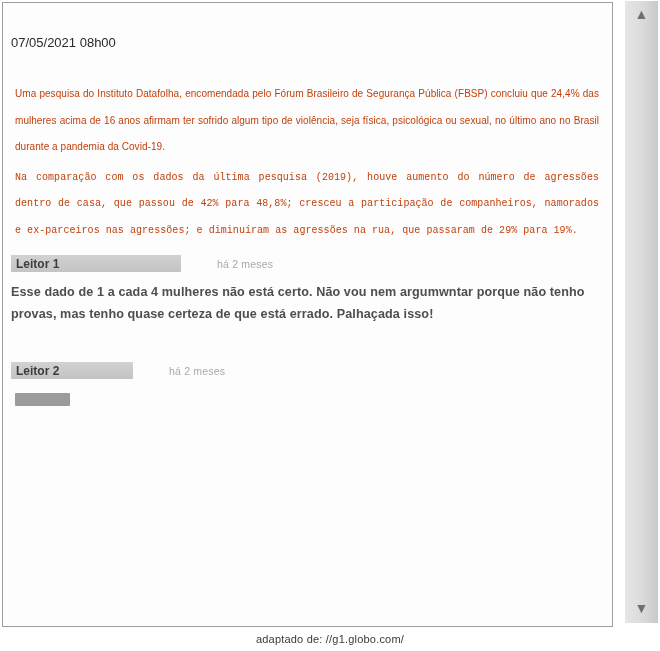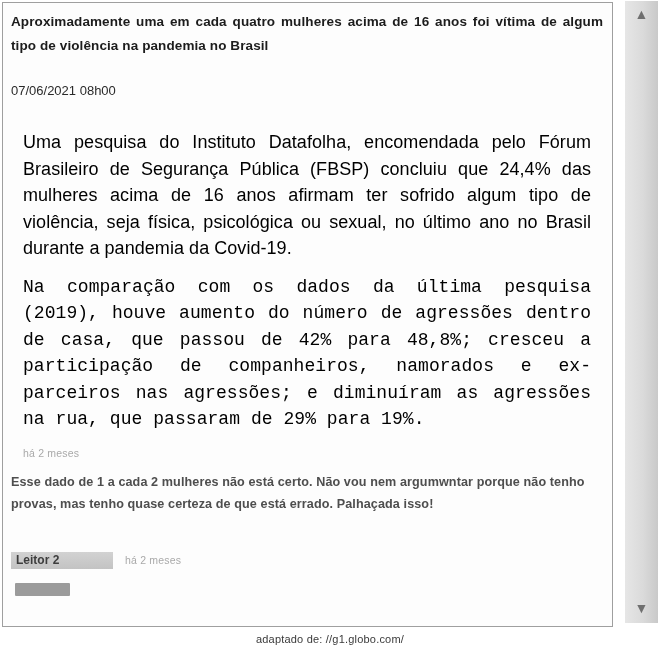--- a/index.html
+++ b/index.html
@@ -13,45 +13,45 @@
   }
 
   .title{
     font-size:13.5px;font-weight:bold;color:#1c1c1c;line-height:24px;
     text-align:justify;margin:0 0 0 0;letter-spacing:.1px;
   }
   .date{
     margin-top:24px;font-size:13px;color:#2a2a2a;line-height:18px;
   }
   .para{
-    font-size:18px;color:#000000;line-height:26.5px;text-align:justify;
-    margin:12px;letter-spacing:.05px;
+    font-size:10px;color:#c2410c;line-height:26.5px;text-align:justify;
+    margin:4px;letter-spacing:.05px;
   }
   .para.p1{margin-top:29px;}
   .para.p2{margin-top:2px;}
   .para.p3{margin-top:2px;font-family:Liberation Mono, monospace;}
 
   .comments-header{
     margin-top:11px;font-size:13.2px;font-weight:bold;color:#151515;line-height:20px;
   }
 
   .comment{margin-top:0;}
   .comment-head{display:flex;align-items:center;height:17px;}
   .author-badge{
     background:linear-gradient(to bottom,#d2d2d2,#c3c3c3);
     height:17px;display:flex;align-items:center;box-sizing:border-box;
     padding-left:5px;
   }
   .author-badge .author{
     font-size:12px;font-weight:bold;color:#3d3d3d;white-space:nowrap;
   }
   .badge-w1{width:170px;}
-  .badge-w2{width:102px;}
+  .badge-w2{width:122px;}
   .time{
-    margin-left:12px;font-size:10.5px;color:#a9a9a9;letter-spacing:.2px;
+    margin-left:36px;font-size:10.5px;color:#a9a9a9;letter-spacing:.2px;
   }
   .comment-text{
     margin-top:9px;font-size:12.6px;font-weight:bold;color:#4e4e4e;
     line-height:22px;letter-spacing:.1px;
   }
   .c1{margin-top:11px;}
   .c2{margin-top:37px;}
 
   .redaction{
     display:inline-block;width:55px;height:13px;background:#9b9b9b;
@@ -74,33 +74,35 @@
   .source-caption{
     position:absolute;left:0;top:633px;width:660px;text-align:center;
     font-size:11px;color:#3a3a3a;letter-spacing:.2px;
   }
 </style>
 </head>
 <body>
 
 <div class="article-box">
 
-  <div class="title">Aproximadamente uma em cada quatro mulheres acima de 16 anos foi vítima de algum tipo de violência na pandemia no Brasil</div>
 
-  <div class="date">07/06/2021 08h00</div>
+  <div class="date">07/05/2021 08h00</div>
 
   <p class="para p1">Uma pesquisa do Instituto Datafolha, encomendada pelo Fórum Brasileiro de Segurança Pública (FBSP) concluiu que 24,4% das mulheres acima de 16 anos afirmam ter sofrido algum tipo de violência, seja física, psicológica ou sexual, no último ano no Brasil durante a pandemia da Covid-19.</p>
   <p class="para p3">Na comparação com os dados da última pesquisa (2019), houve aumento do número de agressões dentro de casa, que passou de 42% para 48,8%; cresceu a participação de companheiros, namorados e ex-parceiros nas agressões; e diminuíram as agressões na rua, que passaram de 29% para 19%.</p>
 
 
   <div class="comment c1">
     <div class="comment-head">
+      <div class="author-badge badge-w1">
+        <span class="author">Leitor 1</span>
+      </div>
       <span class="time">há 2 meses</span>
     </div>
-    <div class="comment-text">Esse dado de 1 a cada 2 mulheres não está certo. Não vou nem argumwntar porque não tenho provas, mas tenho quase certeza de que está errado. Palhaçada isso!</div>
+    <div class="comment-text">Esse dado de 1 a cada 4 mulheres não está certo. Não vou nem argumwntar porque não tenho provas, mas tenho quase certeza de que está errado. Palhaçada isso!</div>
   </div>
 
   <div class="comment c2">
     <div class="comment-head">
       <div class="author-badge badge-w2">
         <span class="author">Leitor 2</span>
       </div>
       <span class="time">há 2 meses</span>
     </div>
     <div class="comment-text"><span class="redaction"></span></div>

